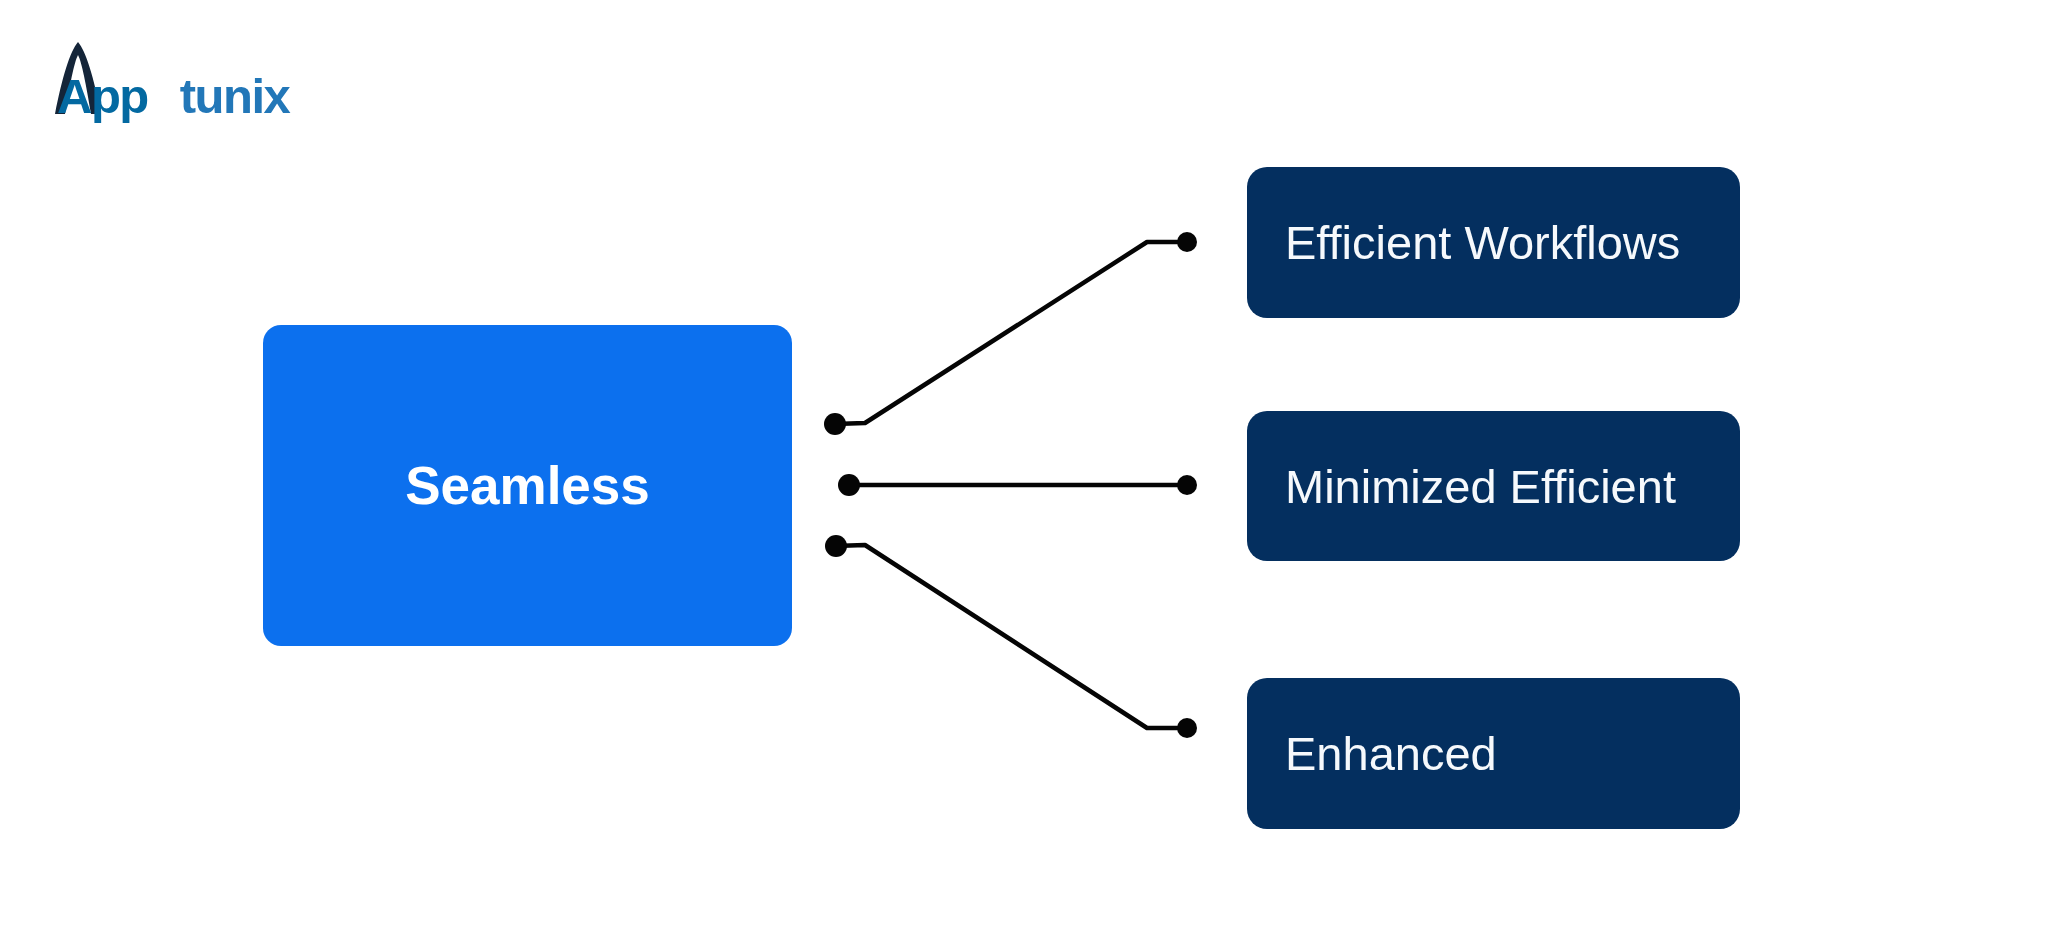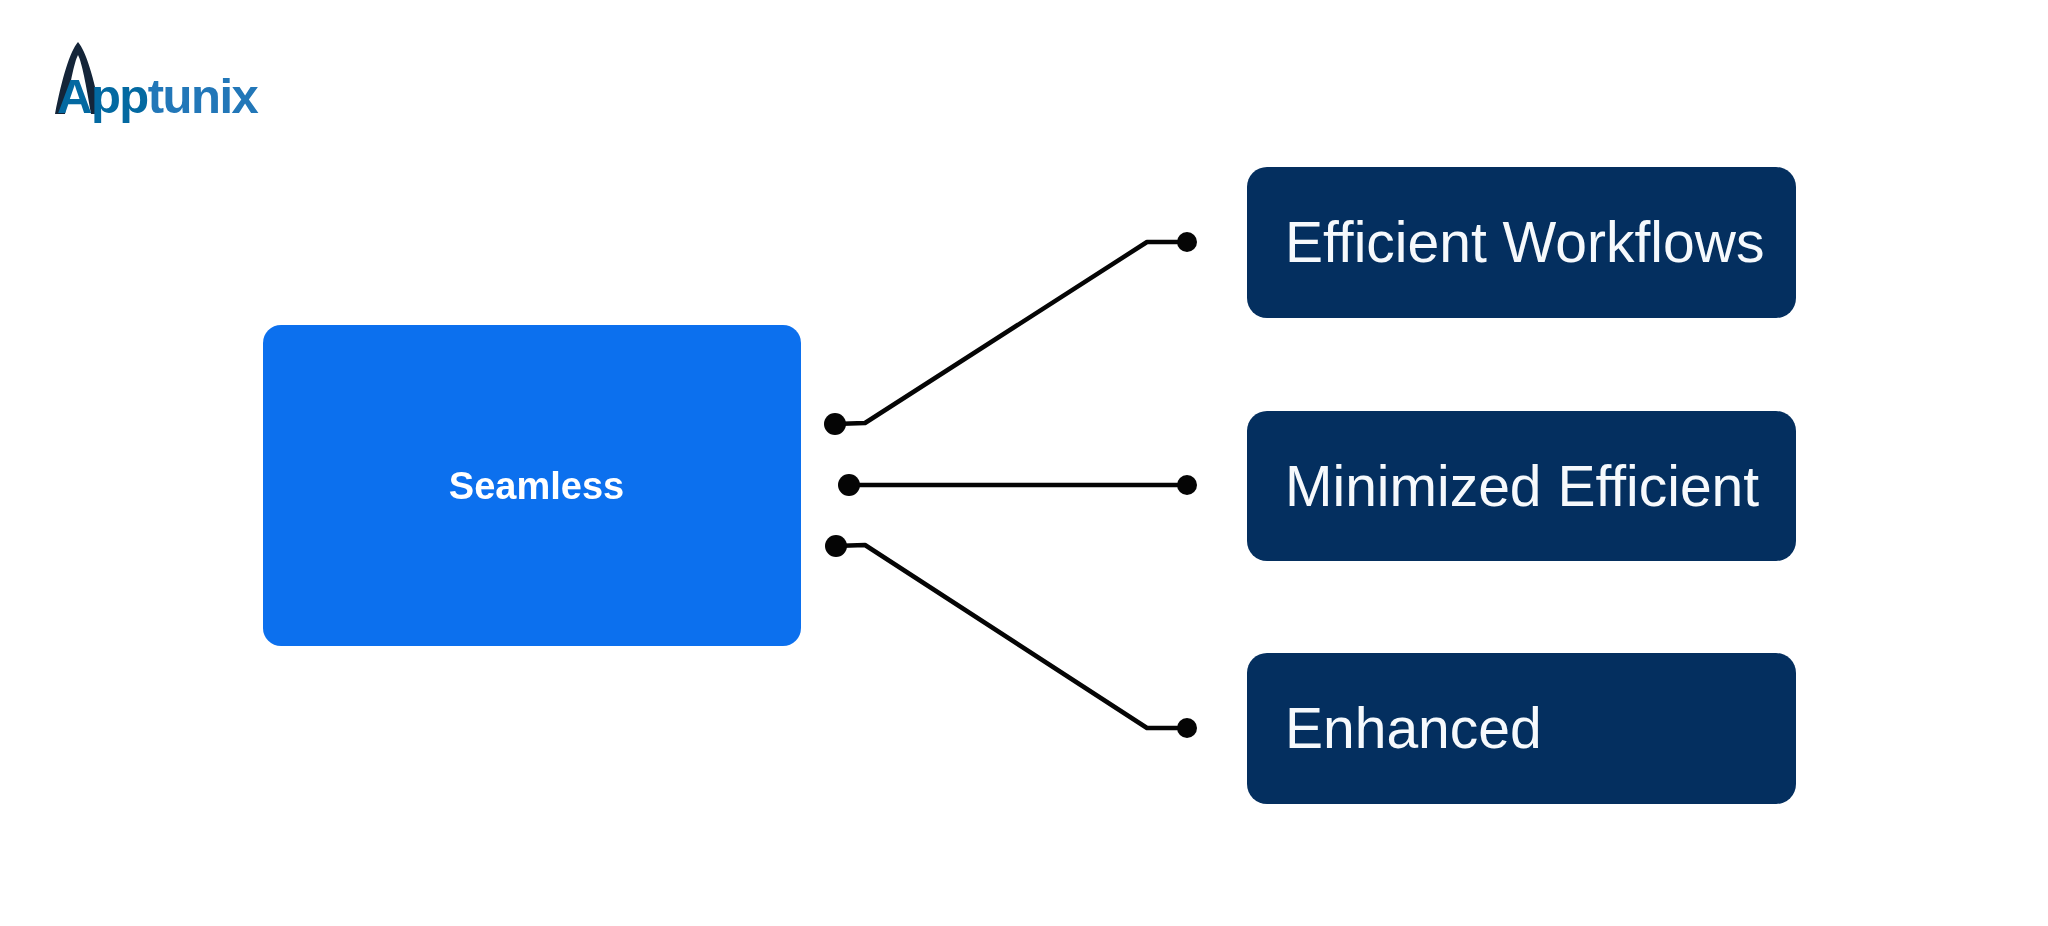--- a/index.html
+++ b/index.html
@@ -35,21 +35,21 @@
     position: absolute;
     left: 2px;
     top: 30px;
     font-size: 49px;
     font-weight: bold;
     letter-spacing: -1.5px;
     line-height: 1;
     white-space: nowrap;
   }
   .logo-text .brand-dark { color: #0369a1; }
-  .logo-text .brand-light { color: #2277b8; }
+  .logo-text .brand-light { color: #2277b8; margin-left: 32px; }
 
   
   .connectors {
     position: absolute;
     left: 0;
     top: 0;
   }
   .connectors .wire {
     fill: none;
     stroke: #050505;
@@ -66,54 +66,53 @@
     top: 325px;
     width: 529px;
     height: 321px;
     background: #0c70ee;
     border-radius: 18px;
     display: flex;
     flex-direction: column;
     align-items: center;
     justify-content: center;
     color: #ffffff;
-    font-size: 38px;
+    font-size: 53px;
     font-weight: bold;
     text-align: center;
-    padding-left: 9px;
   }
   .root-node .line {
     display: block;
     line-height: 88px;
   }
 
   
   .branch-node {
     position: absolute;
     left: 1247px;
-    width: 549px;
+    width: 493px;
     background: #042f5f;
     border-radius: 20px;
     display: flex;
     flex-direction: column;
     justify-content: center;
     padding-left: 38px;
     box-sizing: border-box;
     color: #f6f9fc;
-    font-size: 57px;
+    font-size: 47px;
     font-weight: 400;
   }
   .branch-node .line {
     display: block;
     line-height: 65px;
   }
   .branch-node .line:empty { display: none; }
   .branch-1 { top: 167px; height: 151px; }
   .branch-2 { top: 411px; height: 150px; }
-  .branch-3 { top: 653px; height: 151px; gap: 36px; }
+  .branch-3 { top: 678px; height: 151px; gap: 36px; }
 </style>
 </head>
 <body>
 
 <div class="stage">
 
   <div class="logo">
     <svg class="logo-arch" viewBox="0 0 46 72" xmlns="http://www.w3.org/2000/svg">
       <path d="M0 72 C 7 36 15 9 23 0 C 31 9 39 36 46 72 L 36 72 C 31 42 27 21 23 13 C 19 21 15 42 10 72 Z" fill="#142539"></path>
     </svg>

